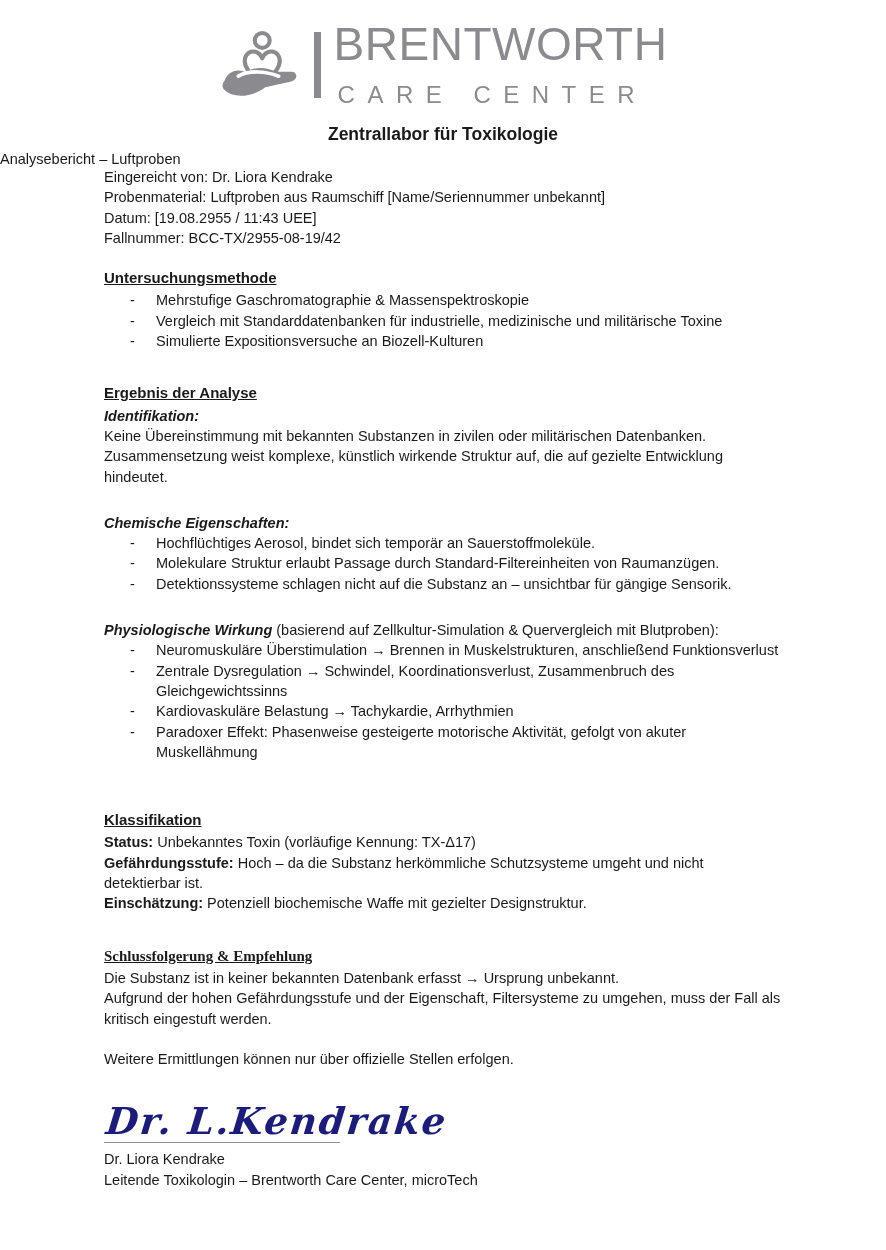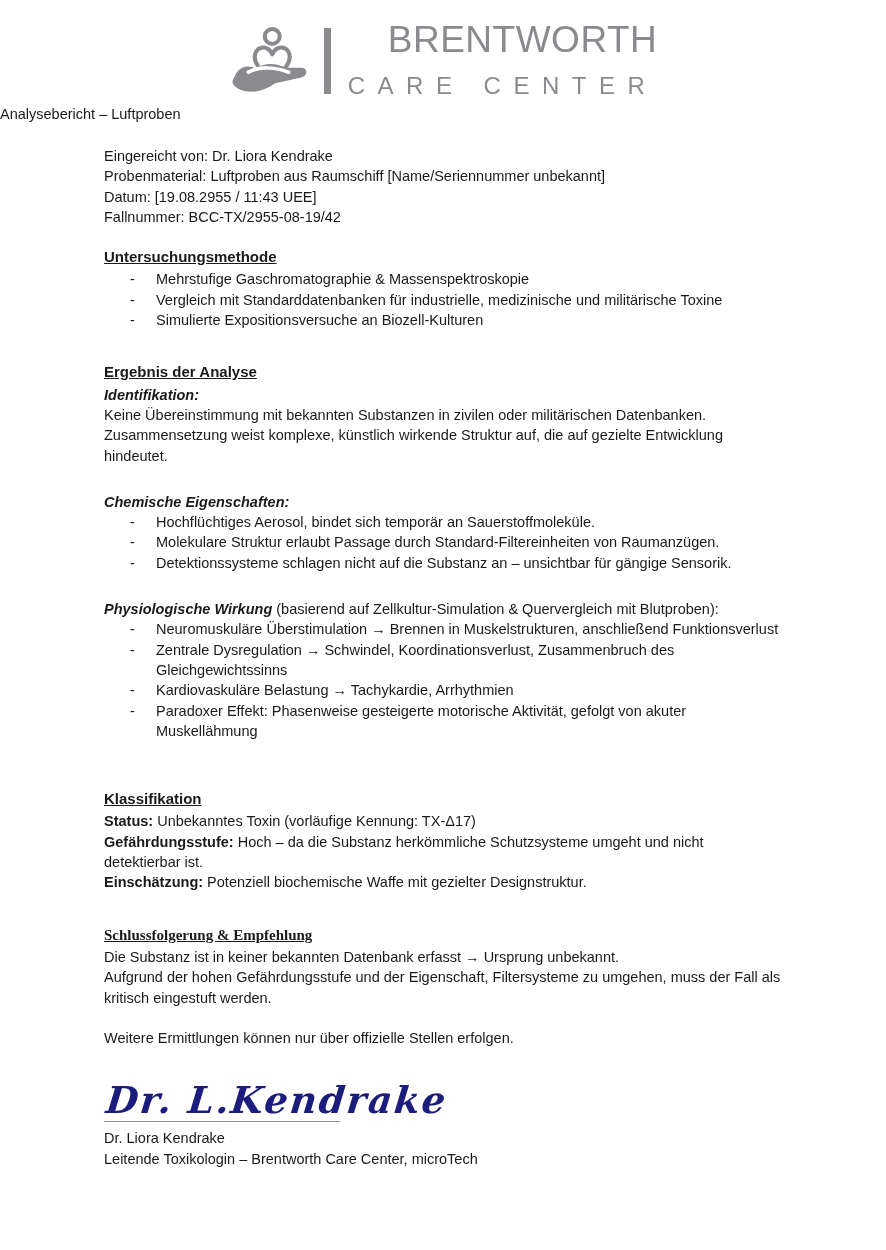--- a/index.html
+++ b/index.html
@@ -18,35 +18,35 @@
 
   
   .logo-row {
     display: flex; justify-content: center; align-items: center;
     gap: 13px; padding-top: 21px;
   }
   .care-icon svg { display: block; }
   .logo-divider { width: 7px; height: 66px; background: var(--logo-gray); }
   .logo-text { display: flex; flex-direction: column; }
   .brand {
-    font-size: 37px; line-height: 1.0; color: var(--logo-gray);
-    letter-spacing: 0.5px; font-weight: 400; text-align: right;
+    font-size: 46px; line-height: 1.0; color: var(--logo-gray);
+    letter-spacing: 0.5px; font-weight: 400;
   }
   .tagline {
     font-size: 24px; color: var(--logo-gray);
     letter-spacing: 12.5px; margin-top: 14px; text-indent: 4px;
   }
 
   
   .doc-title { text-align: center; font-size: 17.5px; font-weight: bold; margin-top: 15px; }
   .doc-subtitle { text-align: left; font-size: 14.5px; margin-top: 6px; }
 
   
   .content { padding: 0 104px 0 104px; font-size: 14.5px; line-height: 20.3px; }
-  .meta { margin-top: 24px; }
+  .meta { }
   .heading {
     font-weight: bold; text-decoration: underline;
     margin-top: 20px; margin-bottom: 2px; font-size: 15px;
   }
   .subhead { font-weight: bold; font-style: italic; }
   .block { margin-top: 26px; }
   .bullets { list-style: none; margin: 0 0 0 26px; }
   .bullets li { position: relative; padding-left: 26px; }
   .bullets li::before { content: "-"; position: absolute; left: 0; top: 0; }
   .lead { font-weight: bold; }
@@ -81,20 +81,21 @@
         <path d="M26 63 C40 55 62 56 80 63" stroke="#ffffff" stroke-width="5" fill="none" stroke-linecap="round"></path>
       </svg>
     </span>
     <span class="logo-divider"></span>
     <span class="logo-text">
       <span class="brand">BRENTWORTH</span>
       <span class="tagline">CARE CENTER</span>
     </span>
   </div>
 
+  <div class="doc-title">Zentrallabor für Toxikologie</div>
   <div class="doc-subtitle">Analysebericht – Luftproben</div>
 
   <div class="content">
 
     <div class="meta">
       <div>Eingereicht von: Dr. Liora Kendrake</div>
       <div>Probenmaterial: Luftproben aus Raumschiff [Name/Seriennummer unbekannt]</div>
       <div>Datum: [19.08.2955 / 11:43 UEE]</div>
       <div>Fallnummer: BCC-TX/2955-08-19/42</div>
     </div>

